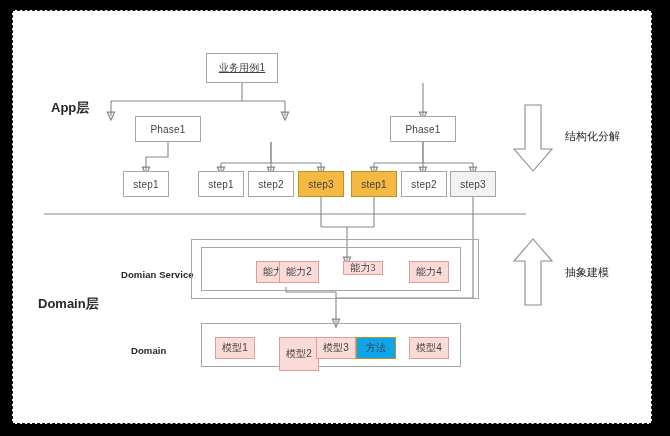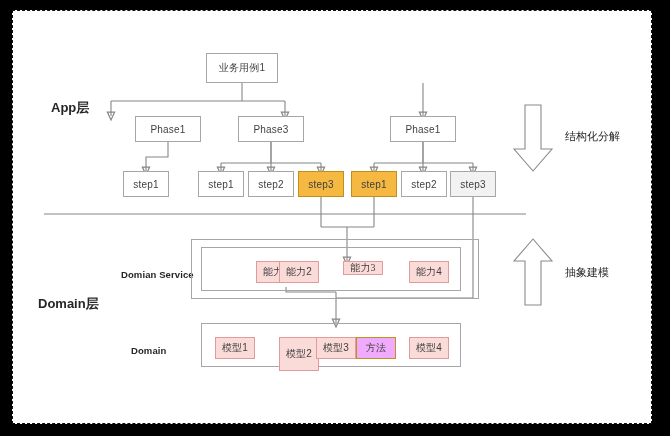--- a/index.html
+++ b/index.html
@@ -7,21 +7,21 @@
        font-family:"Liberation Sans","DejaVu Sans",sans-serif;}
   #frame{position:absolute;left:0;top:0;width:670px;height:436px;background:#000;}
   #canvas{position:absolute;left:12px;top:10px;width:640px;height:414px;background:#fff;
           border:1px dashed #111;box-sizing:border-box;}
   .node{position:absolute;box-sizing:border-box;border:1px solid #a6a6a6;background:#fff;
         display:flex;align-items:center;justify-content:center;
         font-size:10px;color:#3f3f3f;white-space:nowrap;letter-spacing:.2px;}
   .node.gray{background:#f2f2f2;}
   .node.orange{background:#f5b942;border-color:#bf8f1f;color:#3f3f3f;}
   .node.pink{background:#fadbd8;border-color:#e09c9c;}
-  .node.orange2{background:#f0abfc;border-color:#bf8f1f;}
+  .node.orange2{background:#0ea5e9;border-color:#bf8f1f;}
   .grp{position:absolute;box-sizing:border-box;border:1px solid #a6a6a6;background:transparent;}
   .lbl{position:absolute;font-size:11px;color:#262626;white-space:nowrap;}
   .lbl.big{font-size:13px;font-weight:bold;}
   .lbl.bold{font-weight:bold;font-size:9.5px;letter-spacing:.1px;}
   svg.wires{position:absolute;left:0;top:0;width:640px;height:414px;overflow:visible;}
   svg.wires path,svg.wires line{fill:none;stroke:#868686;stroke-width:1.1;}
   svg.wires .thick{stroke:#7f7f7f;stroke-width:1.4;}
   .bigarrow{position:absolute;}
 </style>
 </head>
@@ -70,24 +70,23 @@
       <path d="M273,276 L273,281 L323,281 L323,281"></path>
       <path d="M323,281 L323,312" marker-end="url(#ah)"></path>
     </svg>
 
     <div class="lbl big" style="left:38px;top:88px;">App层</div>
     <div class="lbl big" style="left:25px;top:284px;">Domain层</div>
 
     <div class="lbl bold" style="left:108px;top:258px;">Domian Service</div>
     <div class="lbl bold" style="left:118px;top:334px;">Domain</div>
 
-    <div class="node" style="left:193px;top:42px;width:72px;height:30px;">业务用例1</div>
+    <div class="node" style="left:193px;top:42px;width:72px;height:30px;text-decoration:underline;">业务用例1</div>
 
     <div class="node" style="left:122px;top:105px;width:66px;height:26px;">Phase1</div>
-    <div class="node" style="left:225px;top:105px;width:66px;height:26px;">Phase3</div>
     <div class="node" style="left:377px;top:105px;width:66px;height:26px;">Phase1</div>
 
     <div class="node" style="left:110px;top:160px;width:46px;height:26px;">step1</div>
     <div class="node" style="left:185px;top:160px;width:46px;height:26px;">step1</div>
     <div class="node" style="left:235px;top:160px;width:46px;height:26px;">step2</div>
     <div class="node orange" style="left:285px;top:160px;width:46px;height:26px;">step3</div>
     <div class="node orange" style="left:338px;top:160px;width:46px;height:26px;">step1</div>
     <div class="node" style="left:388px;top:160px;width:46px;height:26px;">step2</div>
     <div class="node gray" style="left:437px;top:160px;width:46px;height:26px;">step3</div>
 

